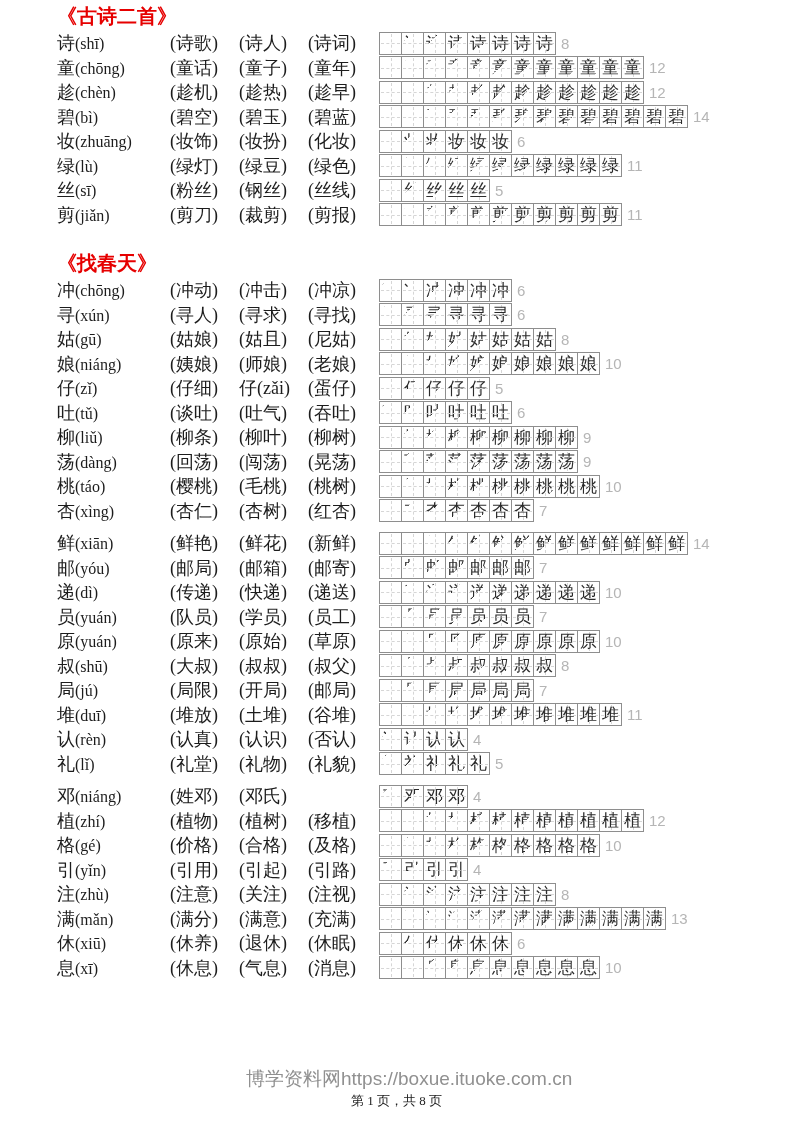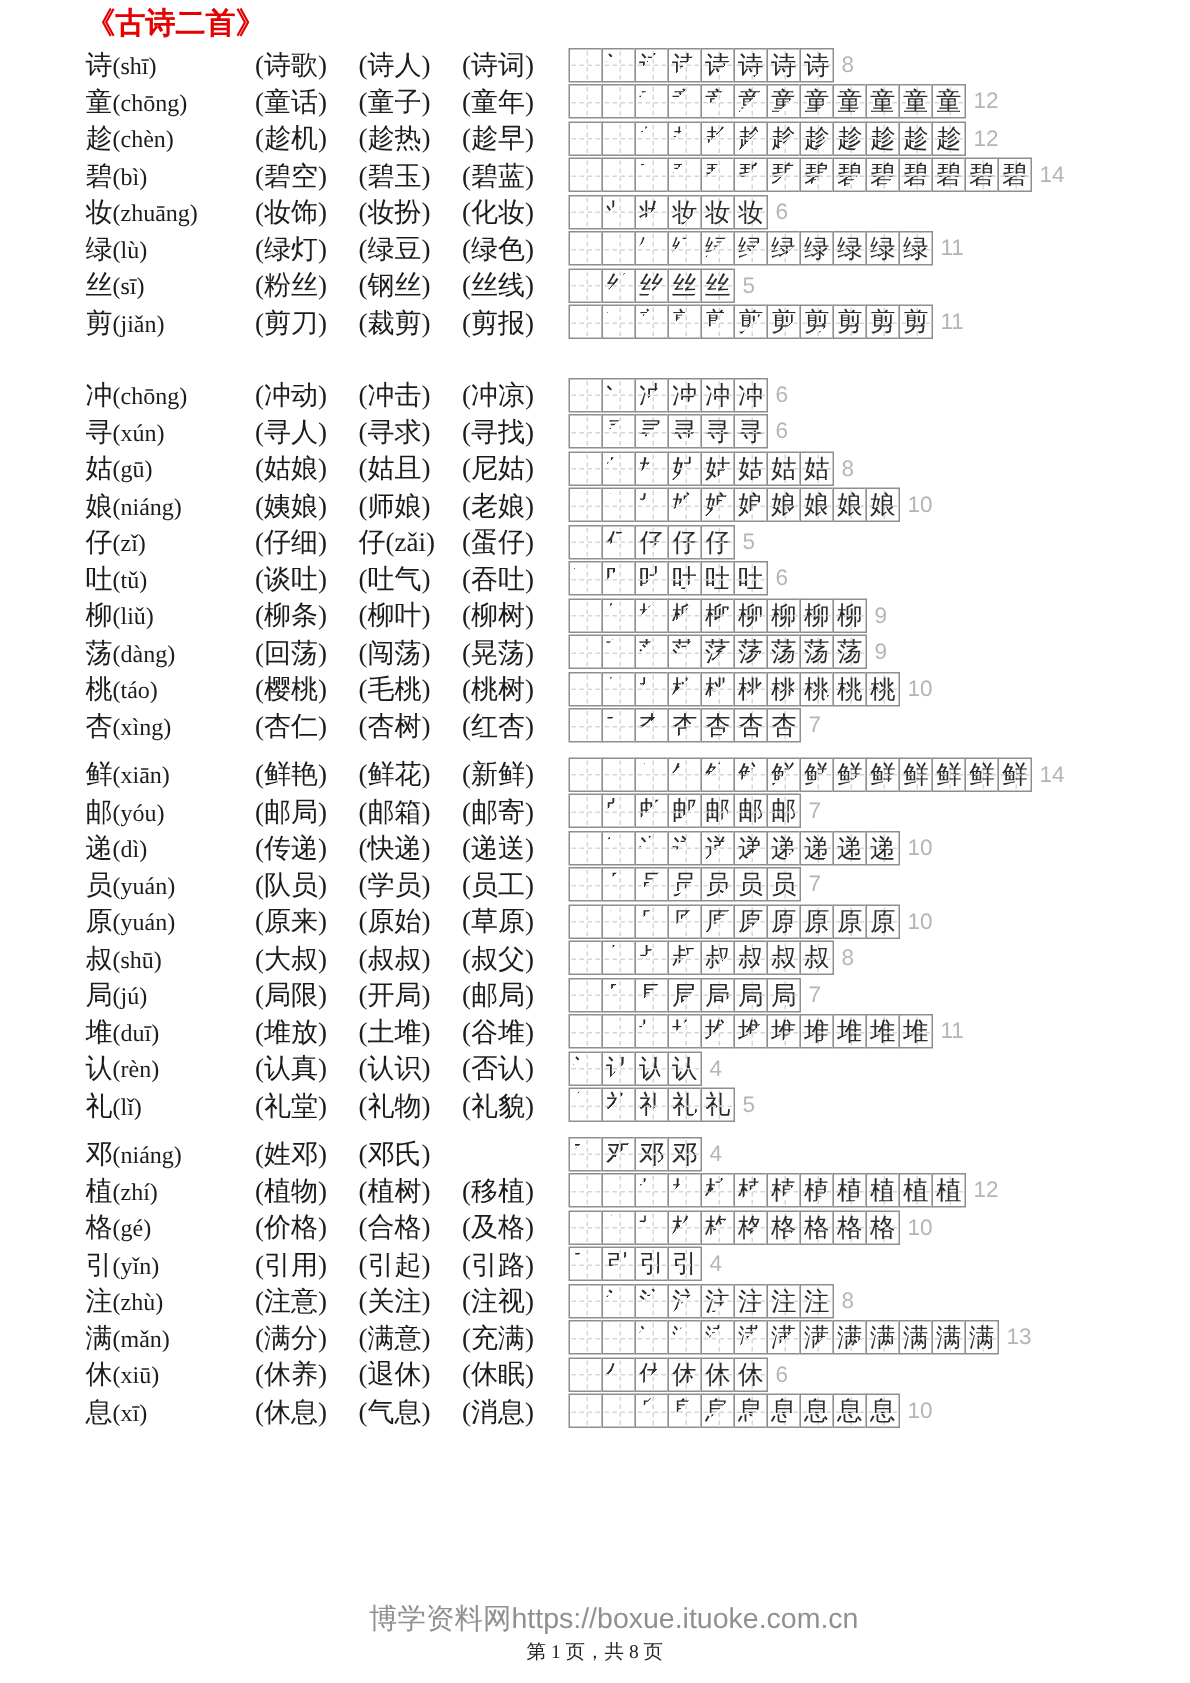--- a/index.html
+++ b/index.html
@@ -401,20 +401,21 @@
               <span class="g" style="--p: 90.9%;">剪</span>
             </span>
             <span class="sbox">
               <span class="g" style="--p: 100.0%;">剪</span>
             </span>
           </span>
           <span class="stroke-num">11</span>
         </div>
       </div>
       <div class="section">
+        <div class="section-header">《找春天》</div>
         <div class="row">
           <span class="col-char"><span class="hanzi">冲</span><span class="pinyin">(chōng)</span></span>
           <span class="col-word">(冲动)</span>
           <span class="col-word">(冲击)</span>
           <span class="col-word">(冲凉)</span>
           <span class="boxes">
             <span class="sbox">
               <span class="g" style="--p: 16.7%;">冲</span>
             </span>
             <span class="sbox">

